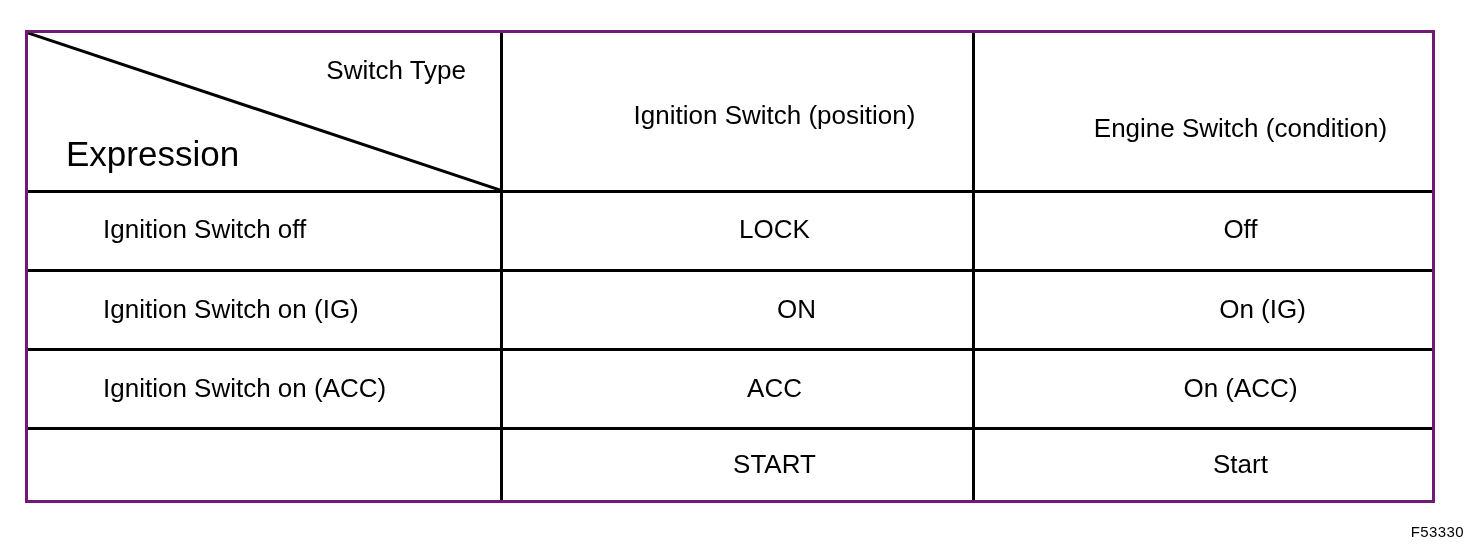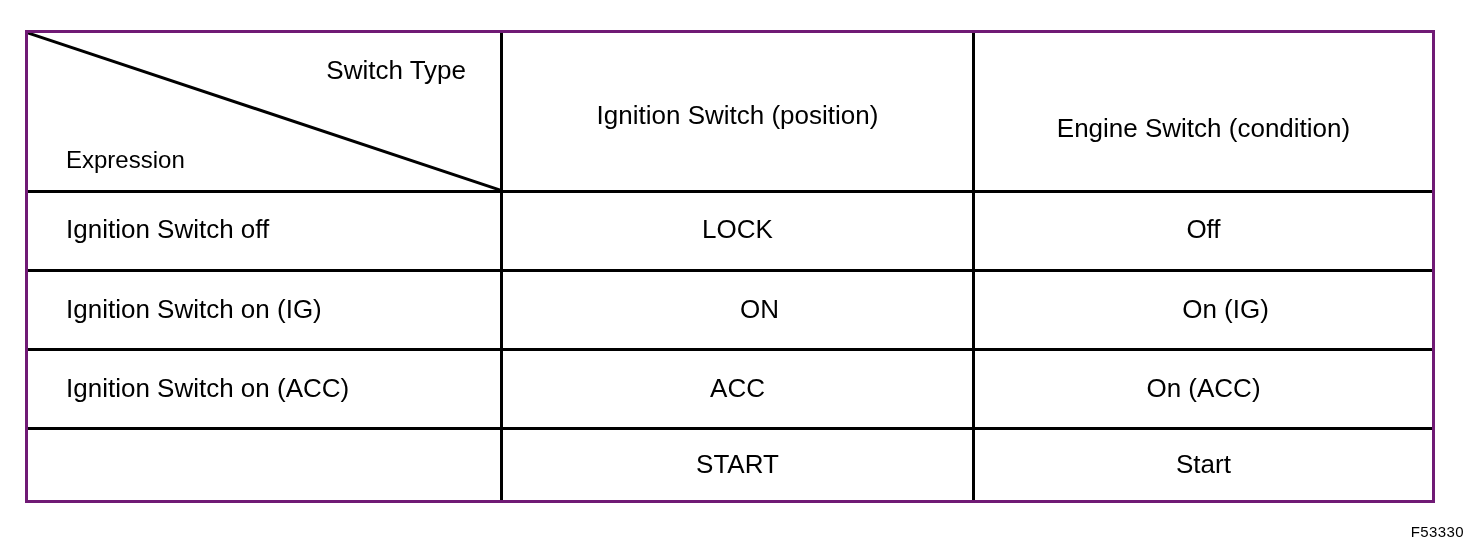--- a/index.html
+++ b/index.html
@@ -37,20 +37,21 @@
   .row-3    { top: 397px; height: 70px; }
 
   .cell {
     position: absolute;
     box-sizing: border-box;
     display: flex;
     align-items: center;
     font-size: 26px;
     line-height: 1.15;
     white-space: nowrap;
+    margin-left: 37px;
   }
   .cell.center { justify-content: center; }
   .cell.left   { justify-content: flex-start; padding-left: 38px; }
 
   
   .rule-h {
     position: absolute;
     left: 0;
     width: 100%;
     height: 3px;
@@ -90,21 +91,21 @@
     position: absolute;
     right: 34px;
     top: 22px;
     font-size: 26px;
     white-space: nowrap;
   }
   #corner-label-bottom {
     position: absolute;
     left: 38px;
     bottom: 16px;
-    font-size: 24px;
+    font-size: 35px;
     white-space: nowrap;
   }
 
   
   #header-col1 { top: 0px;  height: 157px; padding-top: 8px; }
   #header-col2 { top: 0px;  height: 157px; padding-top: 35px; }
 
   
   #figure-caption {
     position: absolute;

